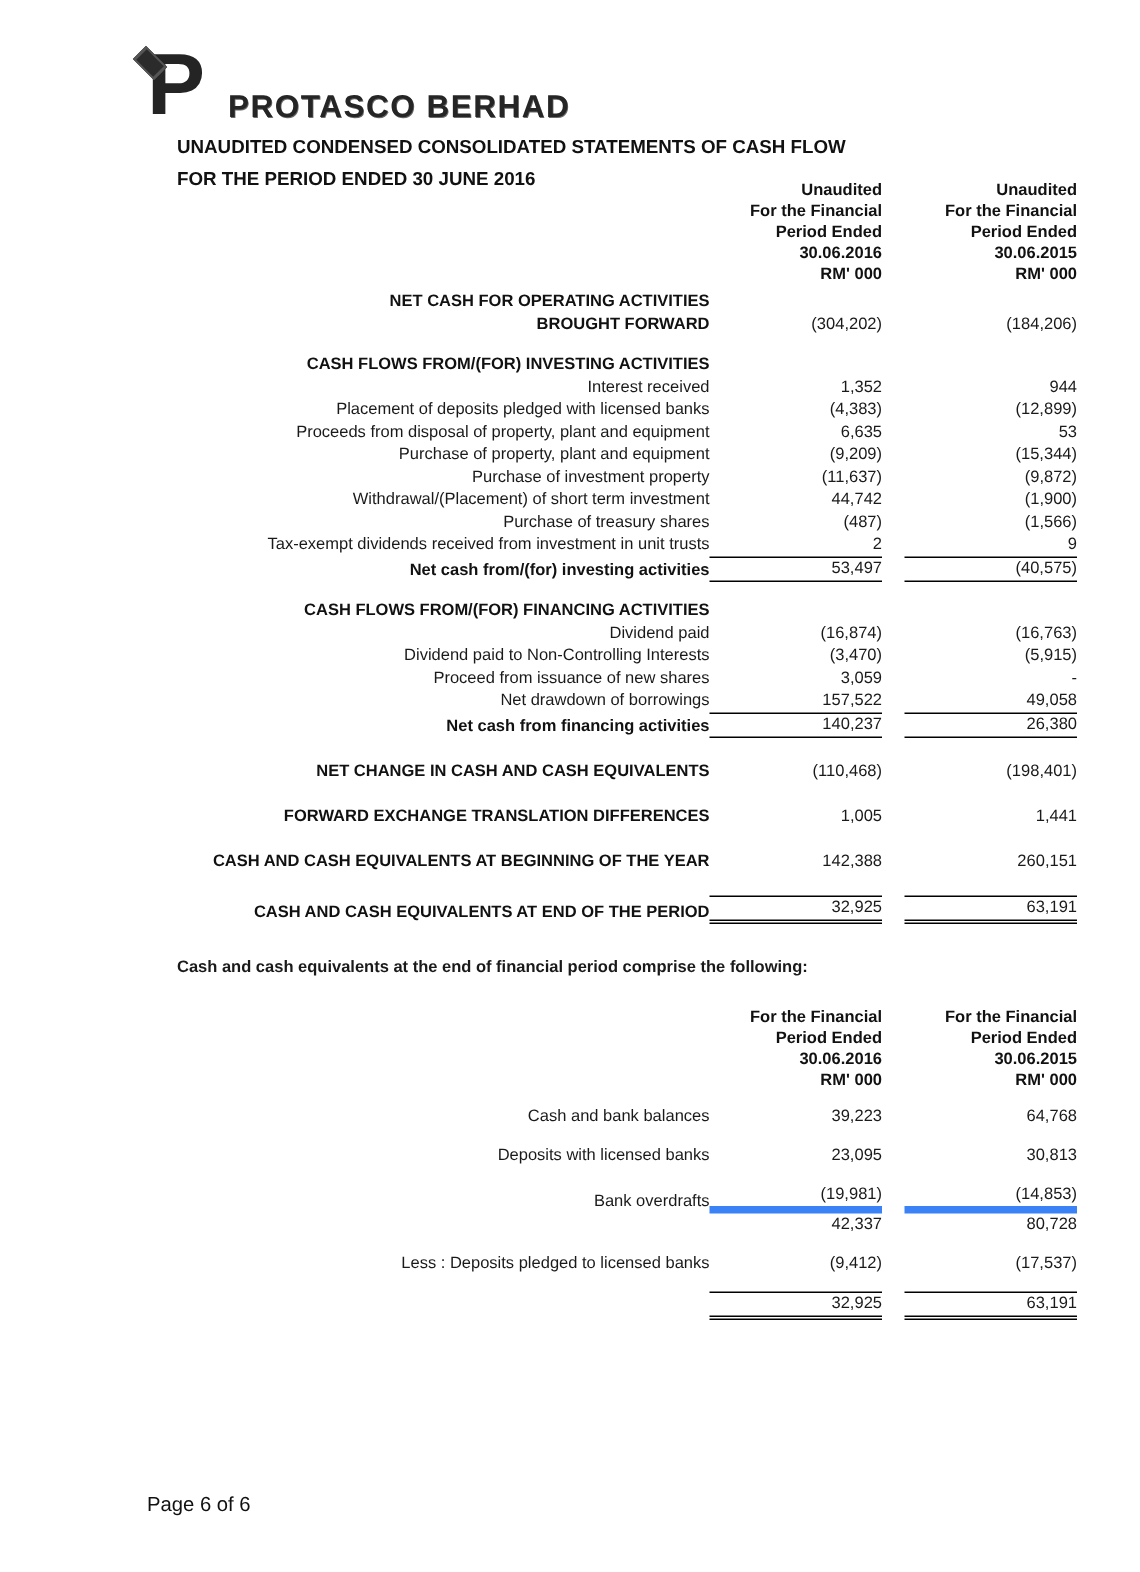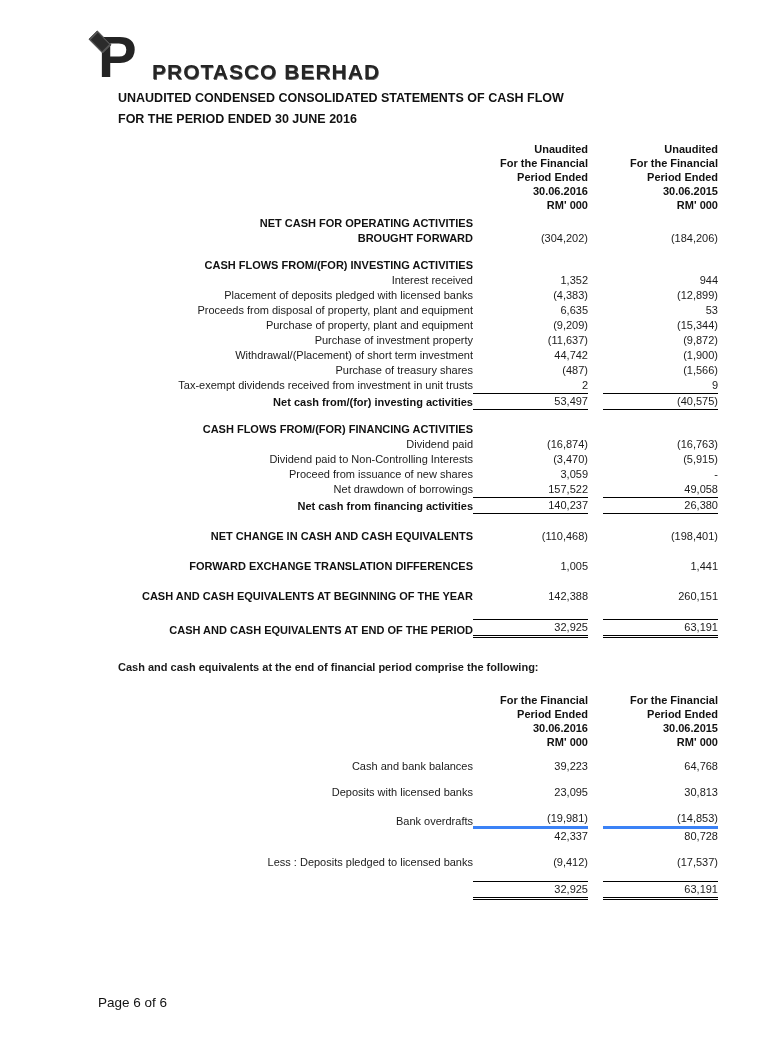--- a/index.html
+++ b/index.html
@@ -30,37 +30,37 @@
   }
   .logo-text{
     font-size:21px;font-weight:bold;color:#252525;
     letter-spacing:1px;margin-left:8px;margin-bottom:2px;
     text-shadow:0.5px 0.5px 0 #6a6a6a;
   }
   
   .titles{position:absolute;left:118px;top:88px;}
   .title-line{font-size:12.5px;font-weight:bold;line-height:21px;color:#111;}
   
-  .content{position:absolute;left:118px;top:142px;width:600px;}
+  .content{position:absolute;left:118px;top:120px;width:600px;}
   .hdr-row{display:flex;margin-bottom:4px;}
   .hdr-spacer{flex:1;}
   .hdr-cell{
     width:115px;font-size:11px;font-weight:bold;text-align:right;
     line-height:14px;white-space:pre-line;color:#111;
   }
   .hdr-gap{width:15px;}
   .row{display:flex;font-size:11px;line-height:15px;min-height:15px;align-items:flex-end;}
   .row .lbl{flex:1;text-align:right;color:#1a1a1a;}
   .row .val{width:115px;text-align:right;color:#1a1a1a;}
   .row .gap{width:15px;}
   .row.bold .lbl{font-weight:bold;color:#111;}
   .row.indent .lbl{padding-left:9px;}
   .row.total .val{border-top:1px solid #000;border-bottom:1px solid #000;}
   .row.grand .val{border-top:1px solid #000;border-bottom:3px double #000;}
-  .row.uline .val{border-bottom:3px solid #3b82f6;}
+  .row.uline .val{border-bottom:5px solid #3b82f6;}
   .row.spacer{height:12px;min-height:12px;}
   .row.spacer-lg{height:15px;min-height:15px;}
   .note{font-size:11px;margin-top:23px;color:#1a1a1a;font-weight:bold;}
   .tbl2-hdr{display:flex;margin-top:20px;margin-bottom:10px;}
   .tbl2 .row{line-height:15px;}
   .tbl2 .row.spacer{height:11px;min-height:11px;}
   
   .footer{position:absolute;left:78px;top:995px;font-size:13.5px;color:#111;margin-left:20px;}
 </style>
 </head>

